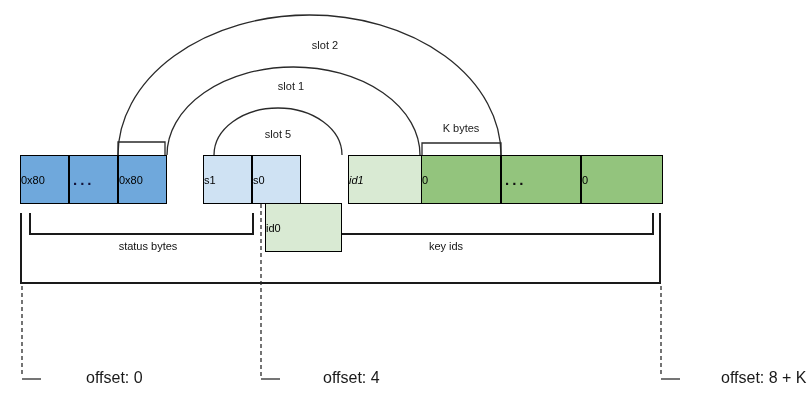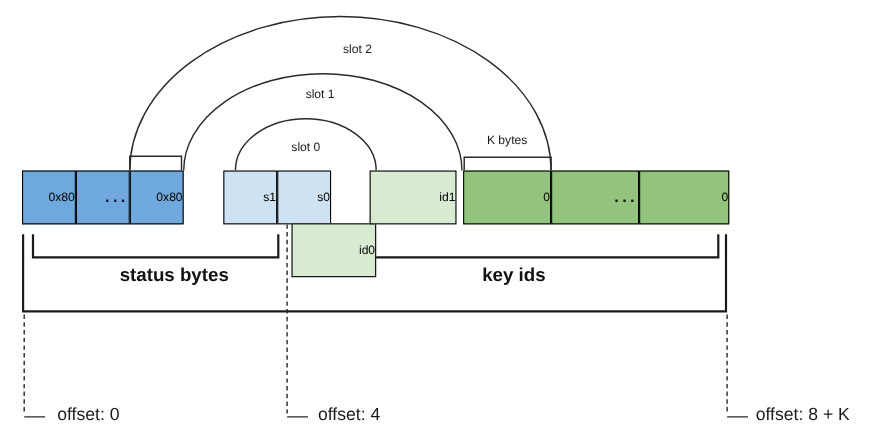--- a/index.html
+++ b/index.html
@@ -7,34 +7,34 @@
   #canvas {
     position:relative; width:808px; height:402px;
     background:#ffffff; overflow:hidden;
     font-family:"Liberation Sans", sans-serif; color:#000;
   }
   #overlay { position:absolute; left:0; top:0; width:808px; height:402px; }
 
   .cell {
     position:absolute; top:0; height:49px;
     border:1px solid #000;
-    display:flex; align-items:center; justify-content:flex-end;
+    display:flex; align-items:center; justify-content:flex-start;
     font-size:11px; color:#000;
   }
   .c-blue   { background:#6fa8dc; }
   .c-lblue  { background:#cfe2f3;margin-left:36px; }
   .c-lgreen { background:#d9ead3; }
   .c-green  { background:#93c47d; }
   .dots { font-weight:bold; font-size:15px; letter-spacing:3px; color:#14143a; padding-left:3px; }
 
   .row-wrap { position:absolute; left:20px; top:155px; width:643px; height:49px; }
 
   .lbl { position:absolute; text-align:center; font-size:11px; color:#1a1a1a; white-space:nowrap; }
-  .lbl-bold { position:absolute; text-align:right; font-size:17px; font-weight:bold; color:#111; white-space:nowrap; }
-  .lbl-offset { position:absolute; font-size:16px; color:#1a1a1a; white-space:nowrap; }
+  .lbl-bold { position:absolute; text-align:center; font-size:11px; font-weight:normal; color:#111; white-space:nowrap; }
+  .lbl-offset { position:absolute; font-size:16px; color:#1a1a1a; white-space:nowrap;margin-left:34px; }
 </style>
 </head>
 <body>
 
 <div id="canvas">
 
   <svg id="overlay" width="808" height="402" viewBox="0 0 808 402" fill="none" stroke="#2a2a2a" stroke-width="1.3">
 
     <path d="M 118 155 A 191.5 140 0 0 1 501 155"></path>
     <path d="M 167 155 A 126.5 88 0 0 1 420 155"></path>
@@ -68,37 +68,37 @@
       </div>
     <div class="cell c-lblue" style="left:147px; width:49px;">
         <span>s1</span>
       </div>
     <div class="cell c-lblue" style="left:196px; width:49px;">
         <span>s0</span>
       </div>
     <div class="cell c-lgreen" style="left:245px; width:77px;margin-top:48px;">
         <span>id0</span>
       </div>
-    <div class="cell c-lgreen" style="left:316px; width:79px;">
+    <div class="cell c-lgreen" style="left:328px; width:79px;font-style:italic;">
         <span>id1</span>
       </div>
     <div class="cell c-green" style="left:401px; width:80px;">
         <span>0</span>
       </div>
     <div class="cell c-green" style="left:481px; width:80px;">
         <span class="dots" style="color:#111">...</span>
       </div>
     <div class="cell c-green" style="left:561px; width:82px;">
         <span>0</span>
       </div>
   </div>
 
   <div class="lbl" style="left:285px; top:39px;  width:80px;">slot 2</div>
   <div class="lbl" style="left:251px; top:80px;  width:80px;">slot 1</div>
-  <div class="lbl" style="left:238px; top:128px; width:80px;">slot 0</div>
+  <div class="lbl" style="left:238px; top:128px; width:80px;">slot 5</div>
 
   <div class="lbl" style="left:421px; top:122px; width:80px;">K bytes</div>
 
   <div class="lbl-bold" style="left:88px;  top:240px; width:120px;">status bytes</div>
   <div class="lbl-bold" style="left:396px; top:240px; width:100px;">key ids</div>
 
   <div class="lbl-offset" style="left:52px;  top:369px;">offset: 0</div>
   <div class="lbl-offset" style="left:289px; top:369px;">offset: 4</div>
   <div class="lbl-offset" style="left:687px; top:369px;">offset: 8 + K</div>
 

